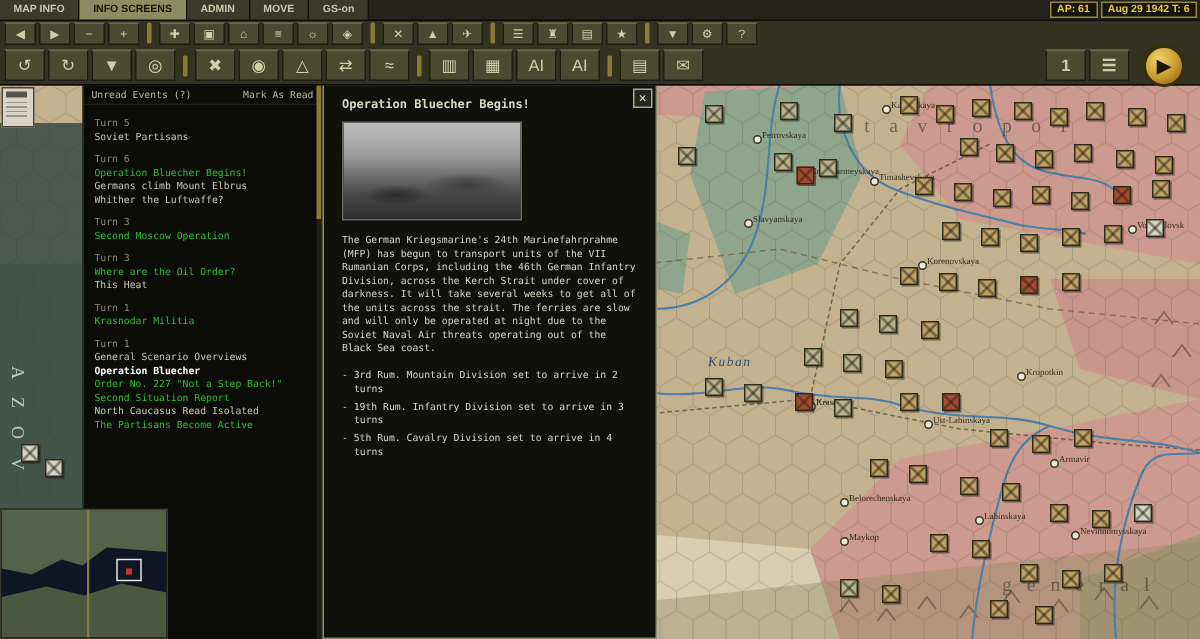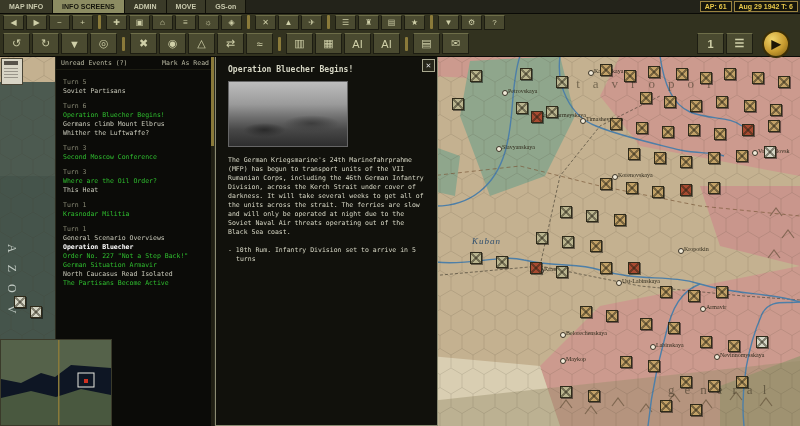--- a/index.html
+++ b/index.html
@@ -353,44 +353,46 @@
       <span>Mark As Read</span>
     </div>
     <div id="events-groups">
         <div class="turn-header">Turn 5</div>
         <div class="event-item read">Soviet Partisans</div>
         <div class="turn-header">Turn 6</div>
         <div class="event-item unread">Operation Bluecher Begins!</div>
         <div class="event-item read">Germans climb Mount Elbrus</div>
         <div class="event-item read">Whither the Luftwaffe?</div>
         <div class="turn-header">Turn 3</div>
-        <div class="event-item unread">Second Moscow Conference</div>
+        <div class="event-item unread">Second Moscow Operation</div>
         <div class="turn-header">Turn 3</div>
         <div class="event-item unread">Where are the Oil Order?</div>
         <div class="event-item read">This Heat</div>
         <div class="turn-header">Turn 1</div>
         <div class="event-item unread">Krasnodar Militia</div>
         <div class="turn-header">Turn 1</div>
         <div class="event-item read">General Scenario Overviews</div>
         <div class="event-item selected">Operation Bluecher</div>
         <div class="event-item unread">Order No. 227 "Not a Step Back!"</div>
-        <div class="event-item unread">German Situation Armavir</div>
+        <div class="event-item unread">Second Situation Report</div>
         <div class="event-item read">North Caucasus Read Isolated</div>
         <div class="event-item unread">The Partisans Become Active</div>
       </div>
     <div id="events-scrollbar"></div>
   </div>
 
   <div id="event-dialog">
     <div id="dialog-close">✕</div>
     <div id="dialog-title">Operation Bluecher Begins!</div>
     <div id="dialog-photo"></div>
     <div id="dialog-body">
         <p>The German Kriegsmarine's 24th Marinefahrprahme (MFP) has begun to transport units of the VII Rumanian Corps, including the 46th German Infantry Division, across the Kerch Strait under cover of darkness. It will take several weeks to get all of the units across the strait. The ferries are slow and will only be operated at night due to the Soviet Naval Air threats operating out of the Black Sea coast.</p>
-        <div class="bullet">- 10th Rum. Infantry Division set to arrive in 5 turns</div>
+        <div class="bullet">- 3rd Rum. Mountain Division set to arrive in 2 turns</div>
+        <div class="bullet">- 19th Rum. Infantry Division set to arrive in 3 turns</div>
+        <div class="bullet">- 5th Rum. Cavalry Division set to arrive in 4 turns</div>
       </div>
   </div>
 
   <div id="minimap">
     <svg width="110" height="85" viewBox="0 0 110 85">
       <rect x="0" y="0" width="110" height="85" fill="#0e1624"></rect>
       <path d="M0,0 H110 V28 L70,25 54,37 40,33 20,43 0,39 Z" fill="#55624a"></path>
       <path d="M0,58 L30,51 55,57 80,49 110,55 V85 H0 Z" fill="#49583f"></path>
       <rect x="57" y="0" width="1.5" height="85" fill="#8a7a3a"></rect>
       <rect x="83" y="39" width="4" height="4" fill="#d03020"></rect>

